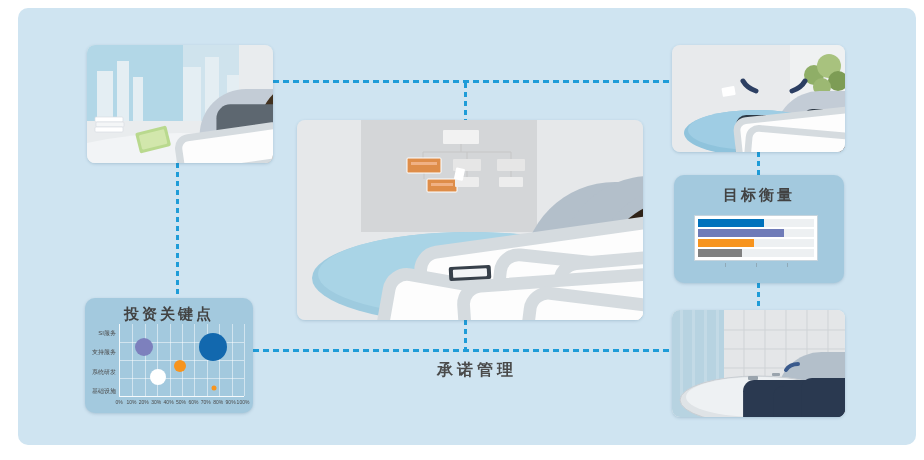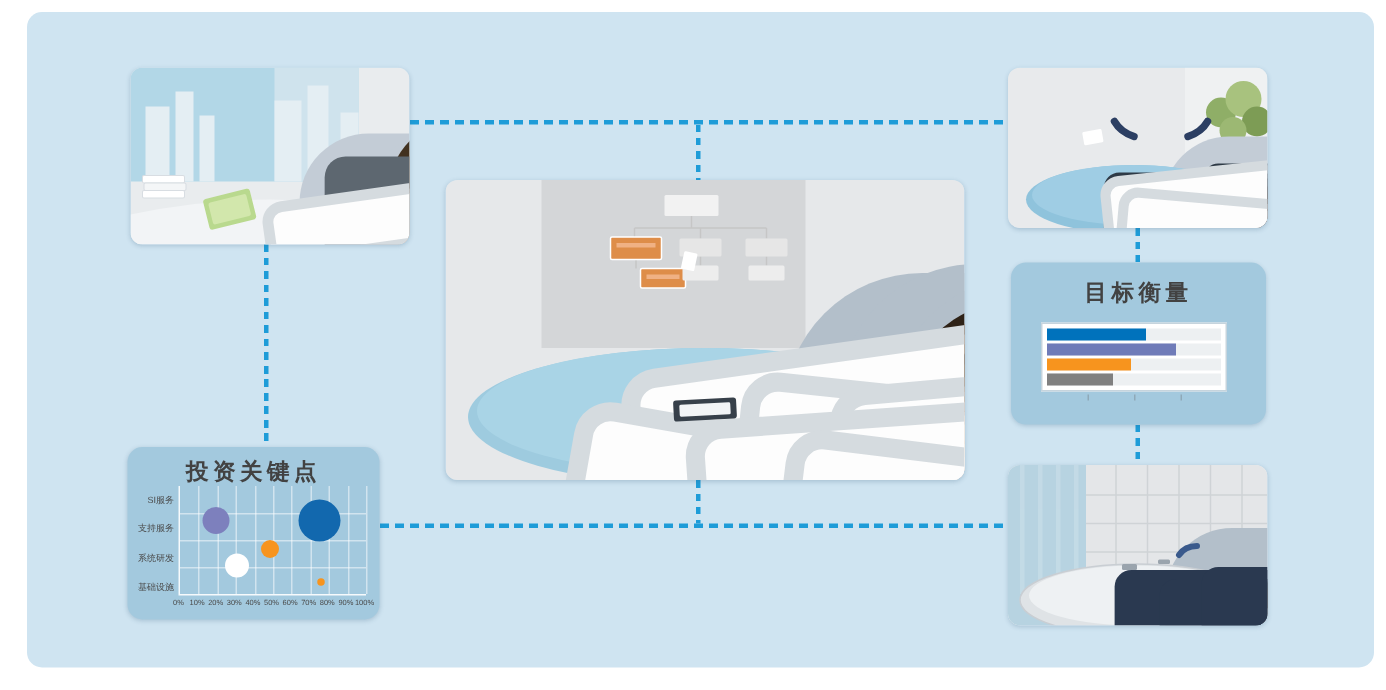--- a/index.html
+++ b/index.html
@@ -103,20 +103,21 @@
   </svg>
 
   <div class="dash-h" id="line-top-h"></div>
   <div class="dash-v" id="line-top-v"></div>
   <div class="dash-v" id="line-left-v"></div>
   <div class="dash-h" id="line-bottom-h"></div>
   <div class="dash-v" id="line-bottom-v"></div>
   <div class="dash-v" id="line-right-v1"></div>
   <div class="dash-v" id="line-right-v2"></div>
 
+  <div class="conn-label" id="label-bottom">承诺管理</div>
 
   <figure class="illus" id="illus-top-left">
     <svg width="186" height="118" viewBox="0 0 186 118">
       <rect x="0" y="0" width="186" height="118" fill="#e9ecee"></rect>
       <rect x="0" y="0" width="152" height="76" fill="#b2d7e7"></rect>
       <rect x="96" y="0" width="56" height="76" fill="#cfe3ed"></rect>
       <g fill="#e4eef3">
         <rect x="10" y="26" width="16" height="50"></rect>
           <rect x="30" y="16" width="12" height="60"></rect>
         <rect x="46" y="32" width="10" height="44"></rect>

